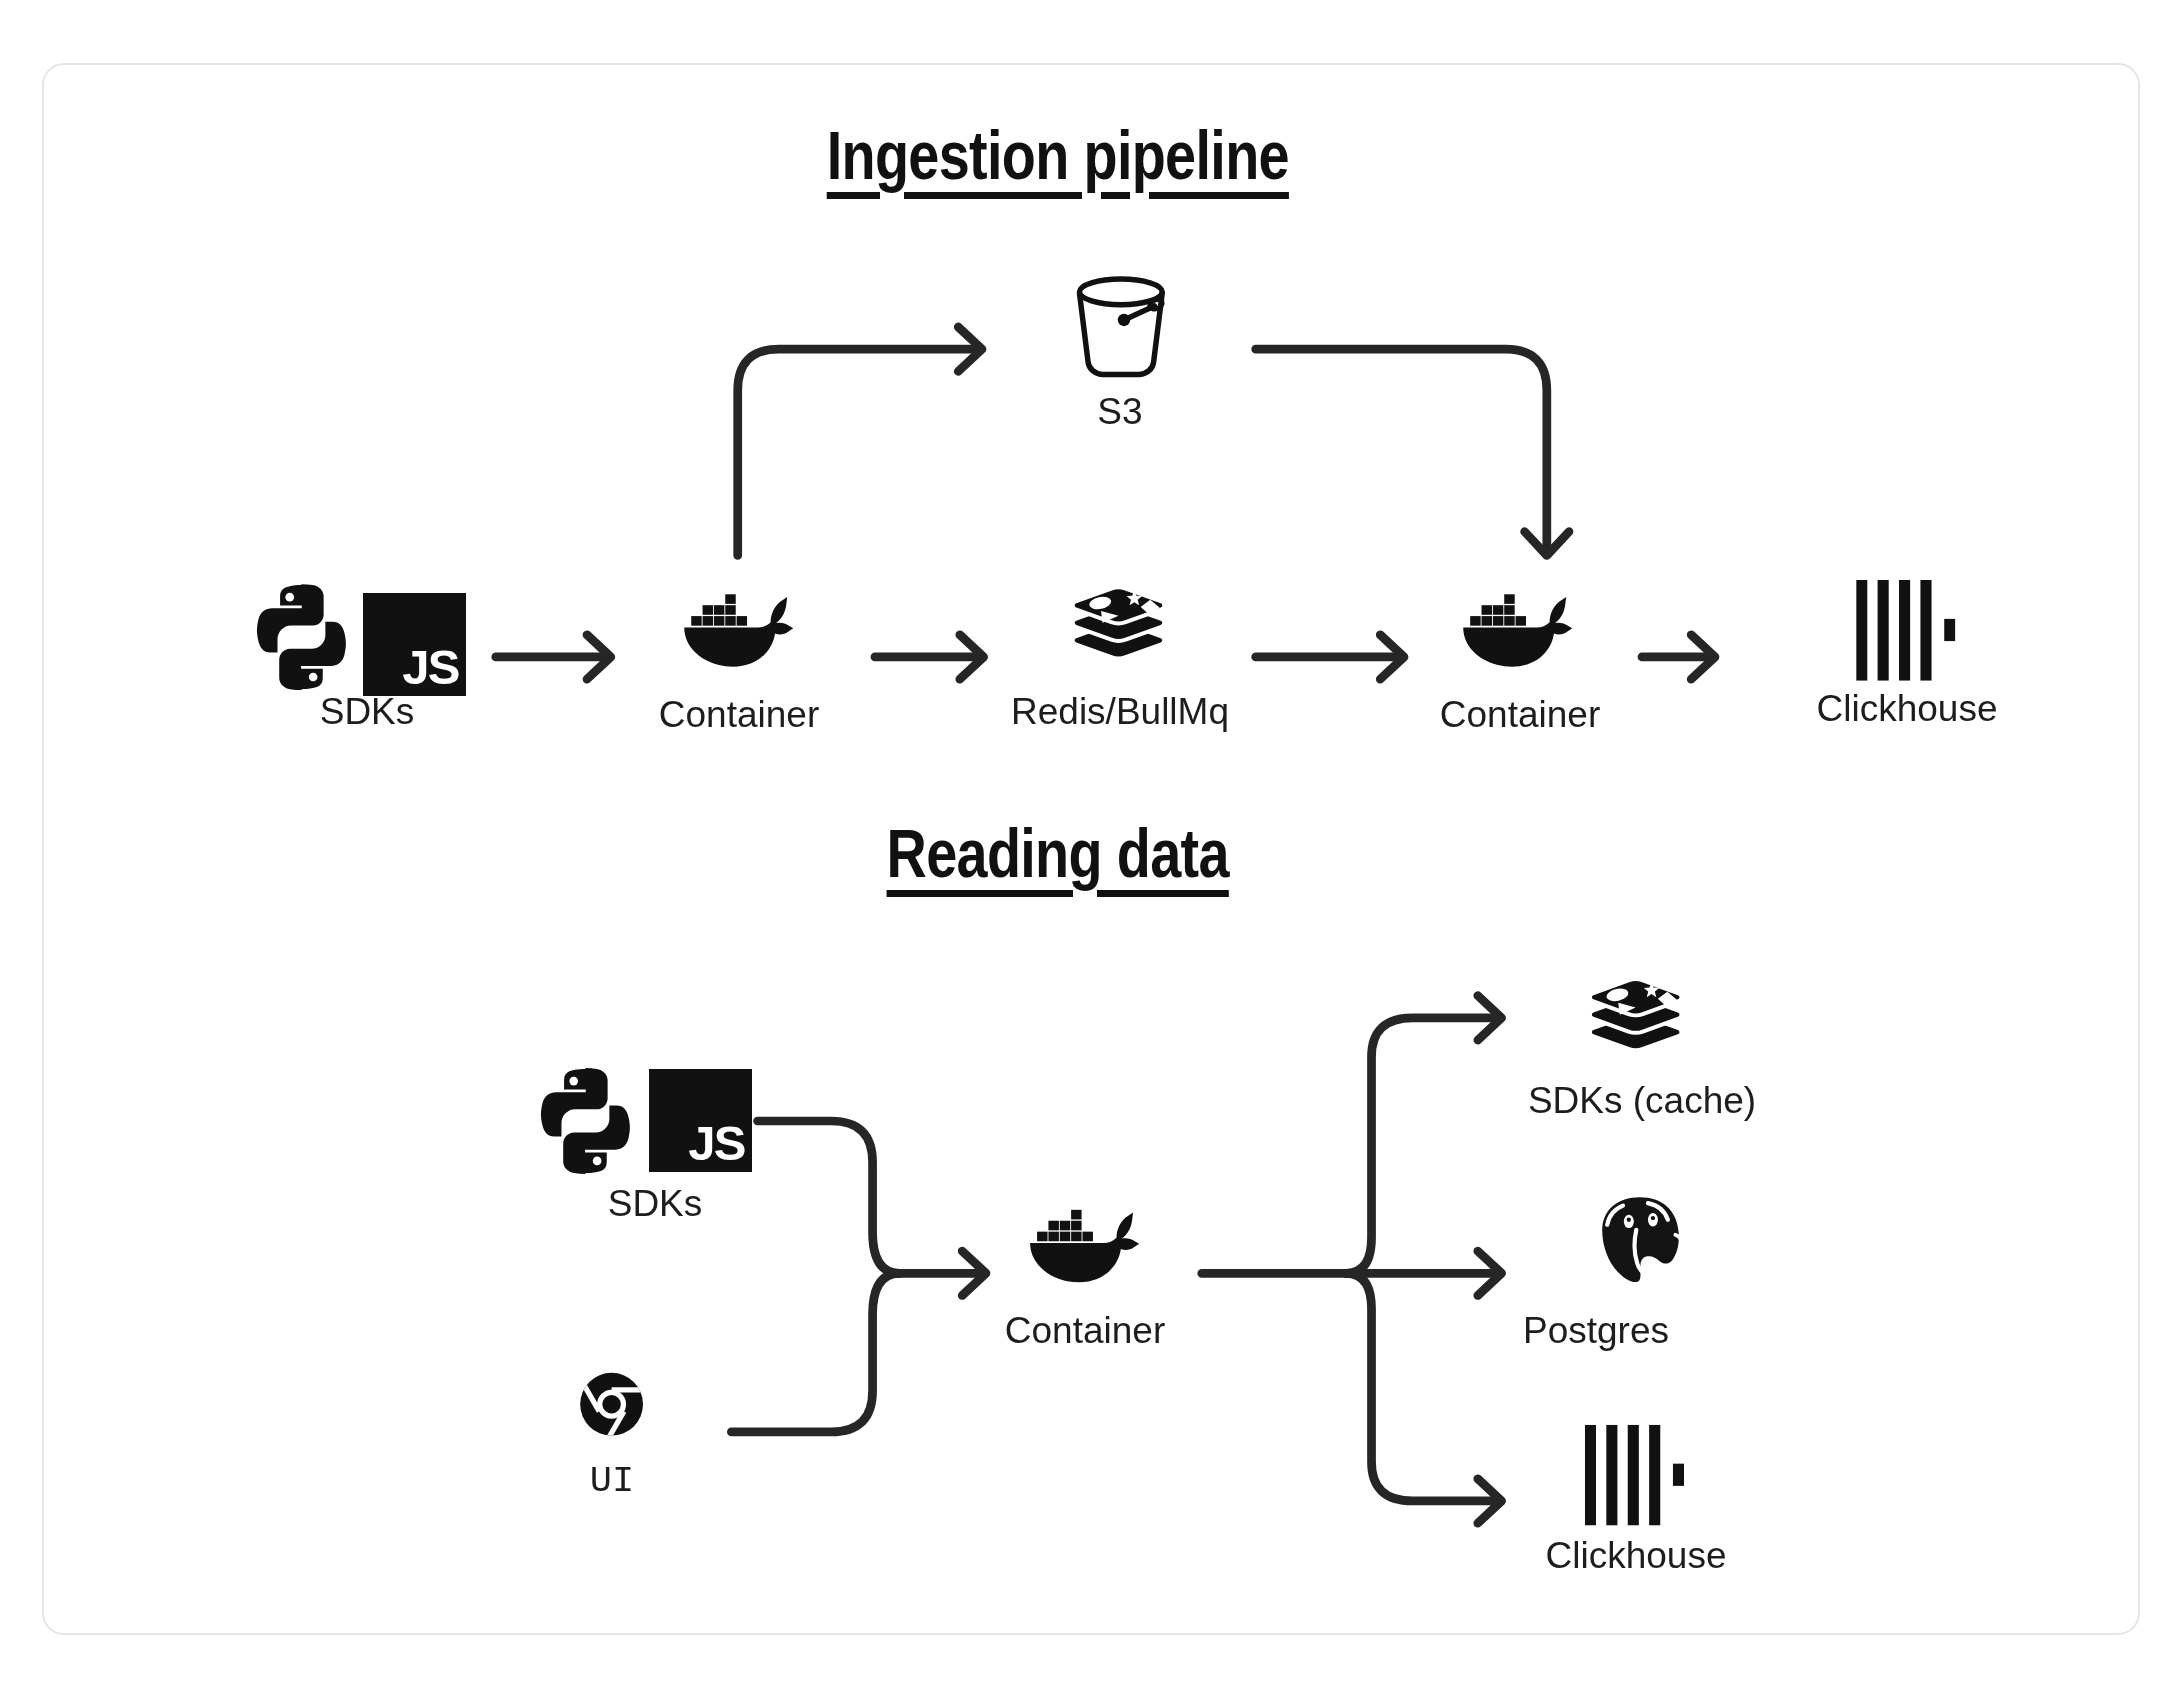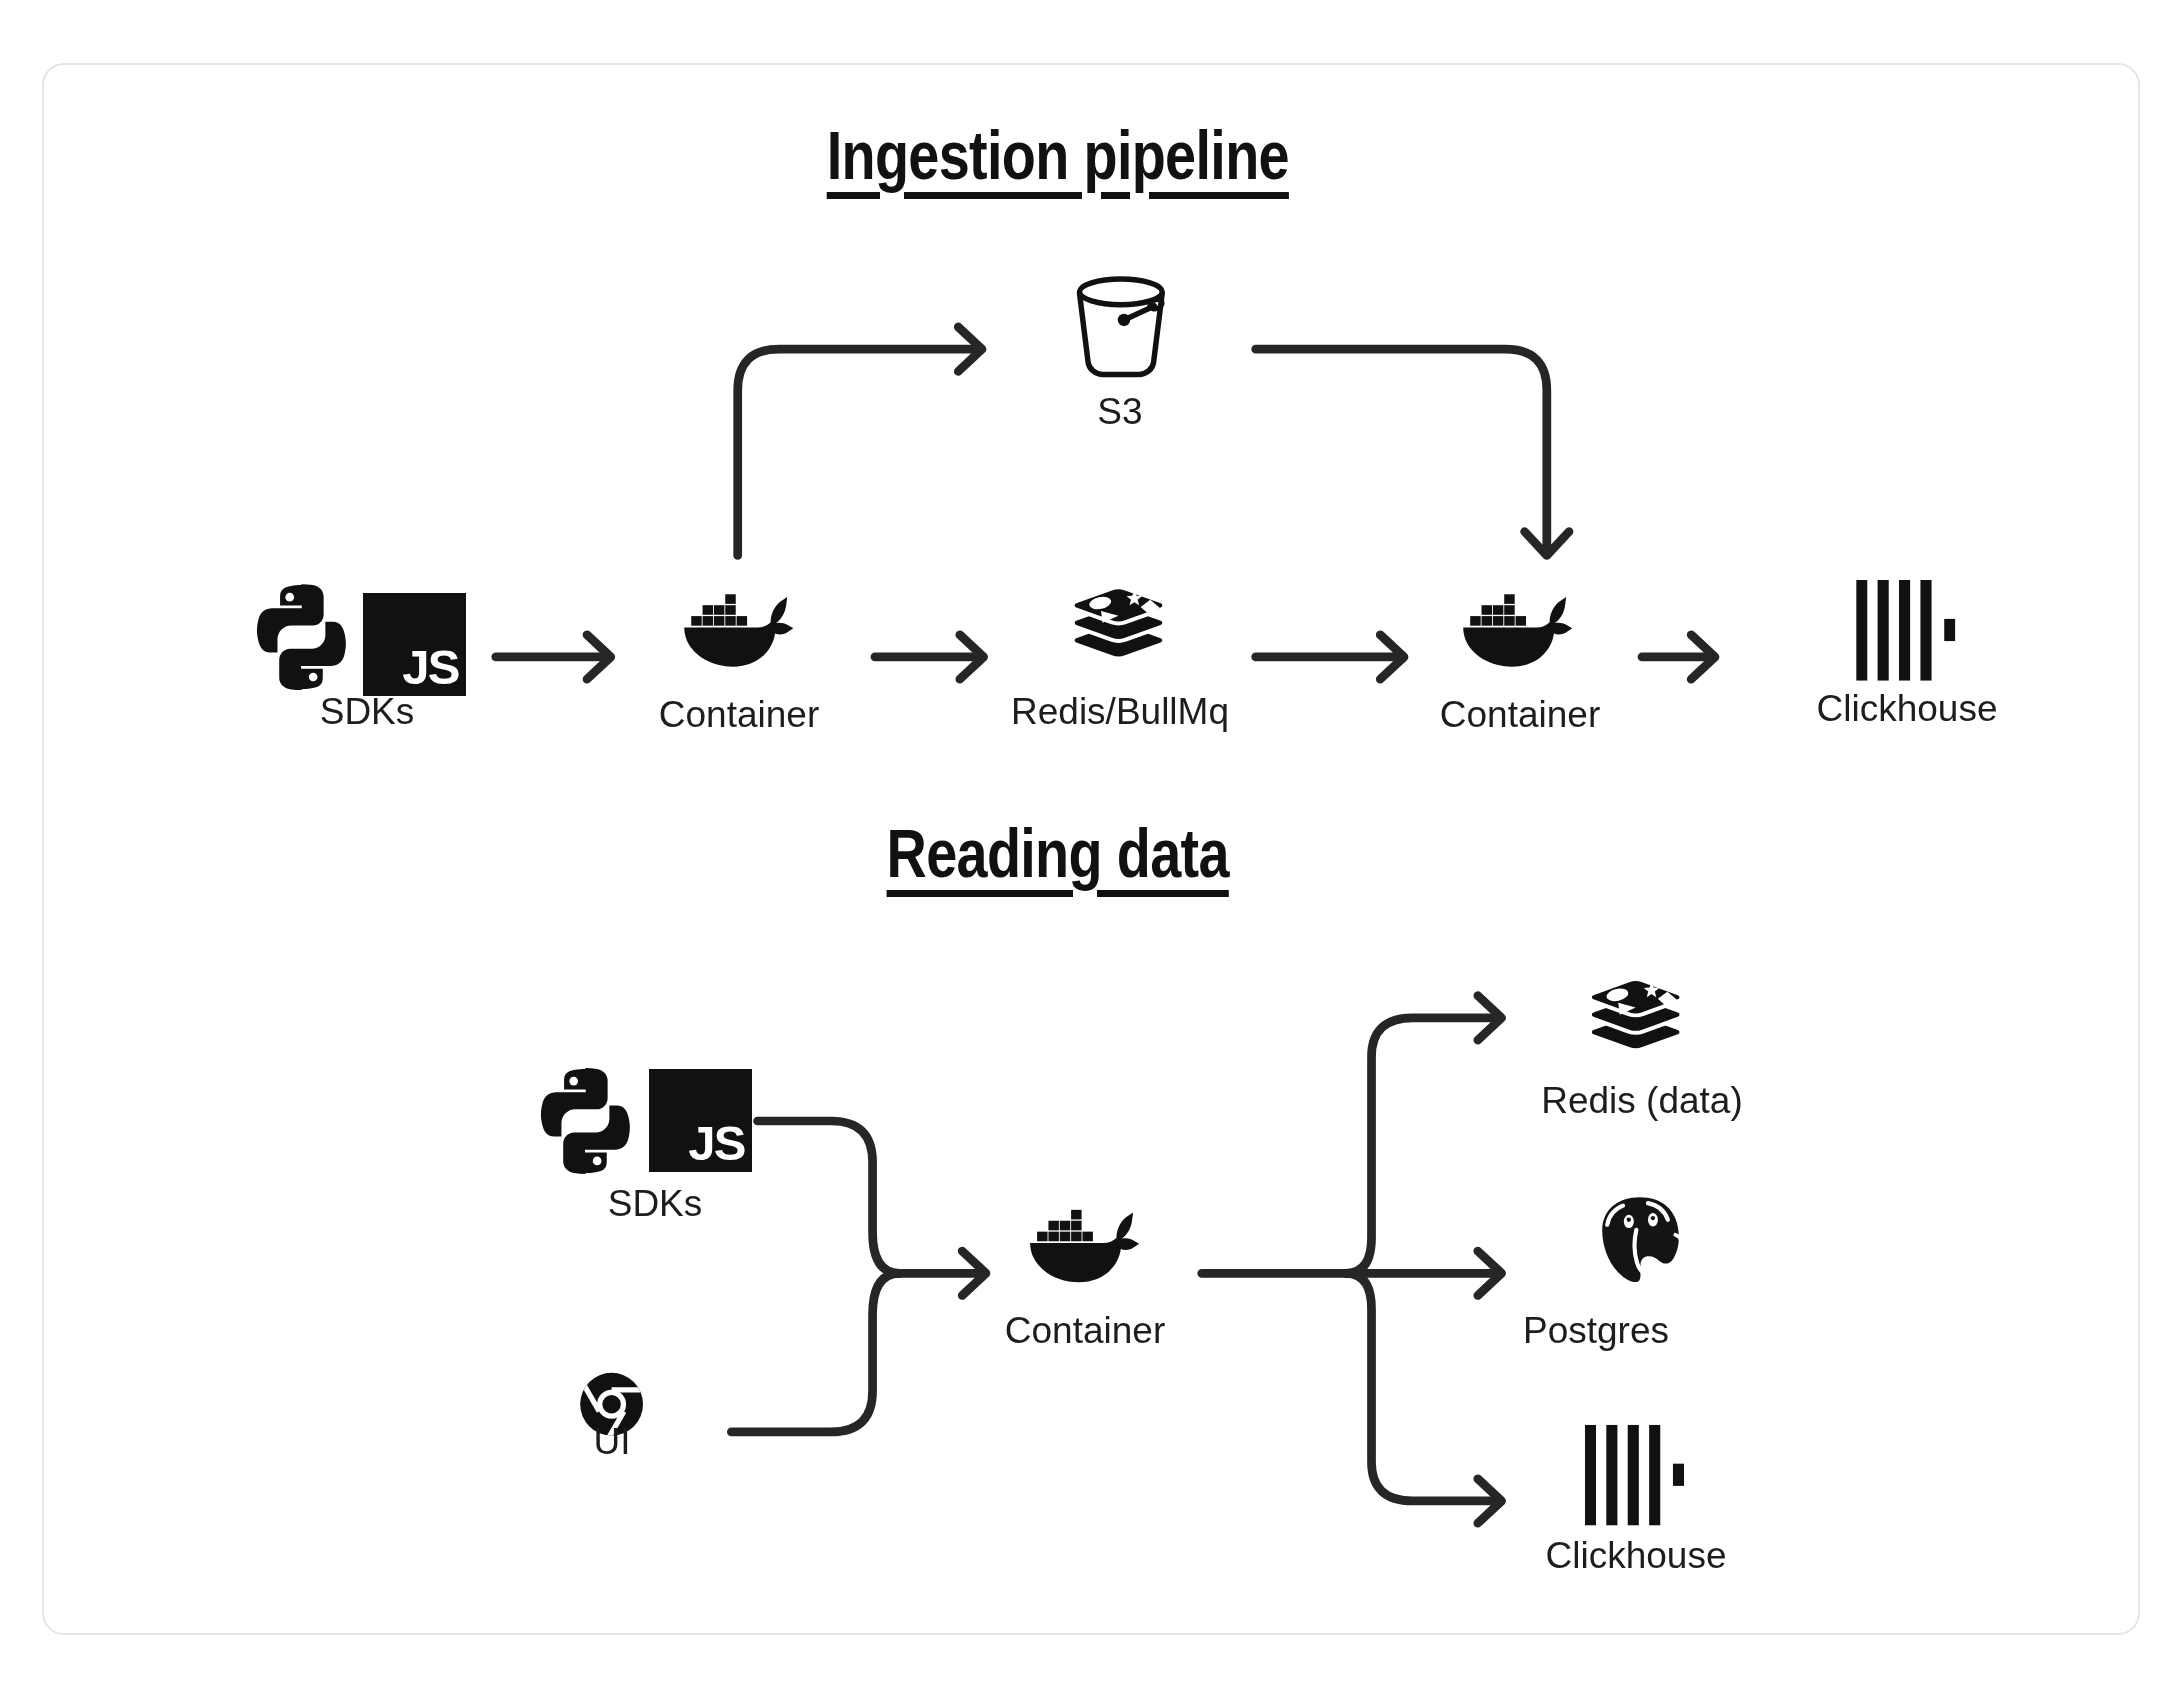--- a/index.html
+++ b/index.html
@@ -173,19 +173,19 @@
   </div>
 
   <div class="lbl" style="left:367px;top:692px;">SDKs</div>
   <div class="lbl" style="left:739px;top:695px;">Container</div>
   <div class="lbl" style="left:1120px;top:692px;">Redis/BullMq</div>
   <div class="lbl" style="left:1520px;top:695px;">Container</div>
   <div class="lbl" style="left:1907px;top:689px;">Clickhouse</div>
   <div class="lbl" style="left:1120px;top:392px;">S3</div>
 
   <div class="lbl" style="left:655px;top:1184px;">SDKs</div>
-  <div class="lbl" style="left:612px;top:1422px;">UI</div>
+  <div class="lbl" style="left:612px;top:1461px;font-family:Liberation Mono, monospace;">UI</div>
   <div class="lbl" style="left:1085px;top:1311px;">Container</div>
-  <div class="lbl" style="left:1642px;top:1081px;">Redis (data)</div>
+  <div class="lbl" style="left:1642px;top:1081px;">SDKs (cache)</div>
   <div class="lbl" style="left:1596px;top:1311px;">Postgres</div>
   <div class="lbl" style="left:1636px;top:1536px;">Clickhouse</div>
 </div>
 
 
 </body></html>

